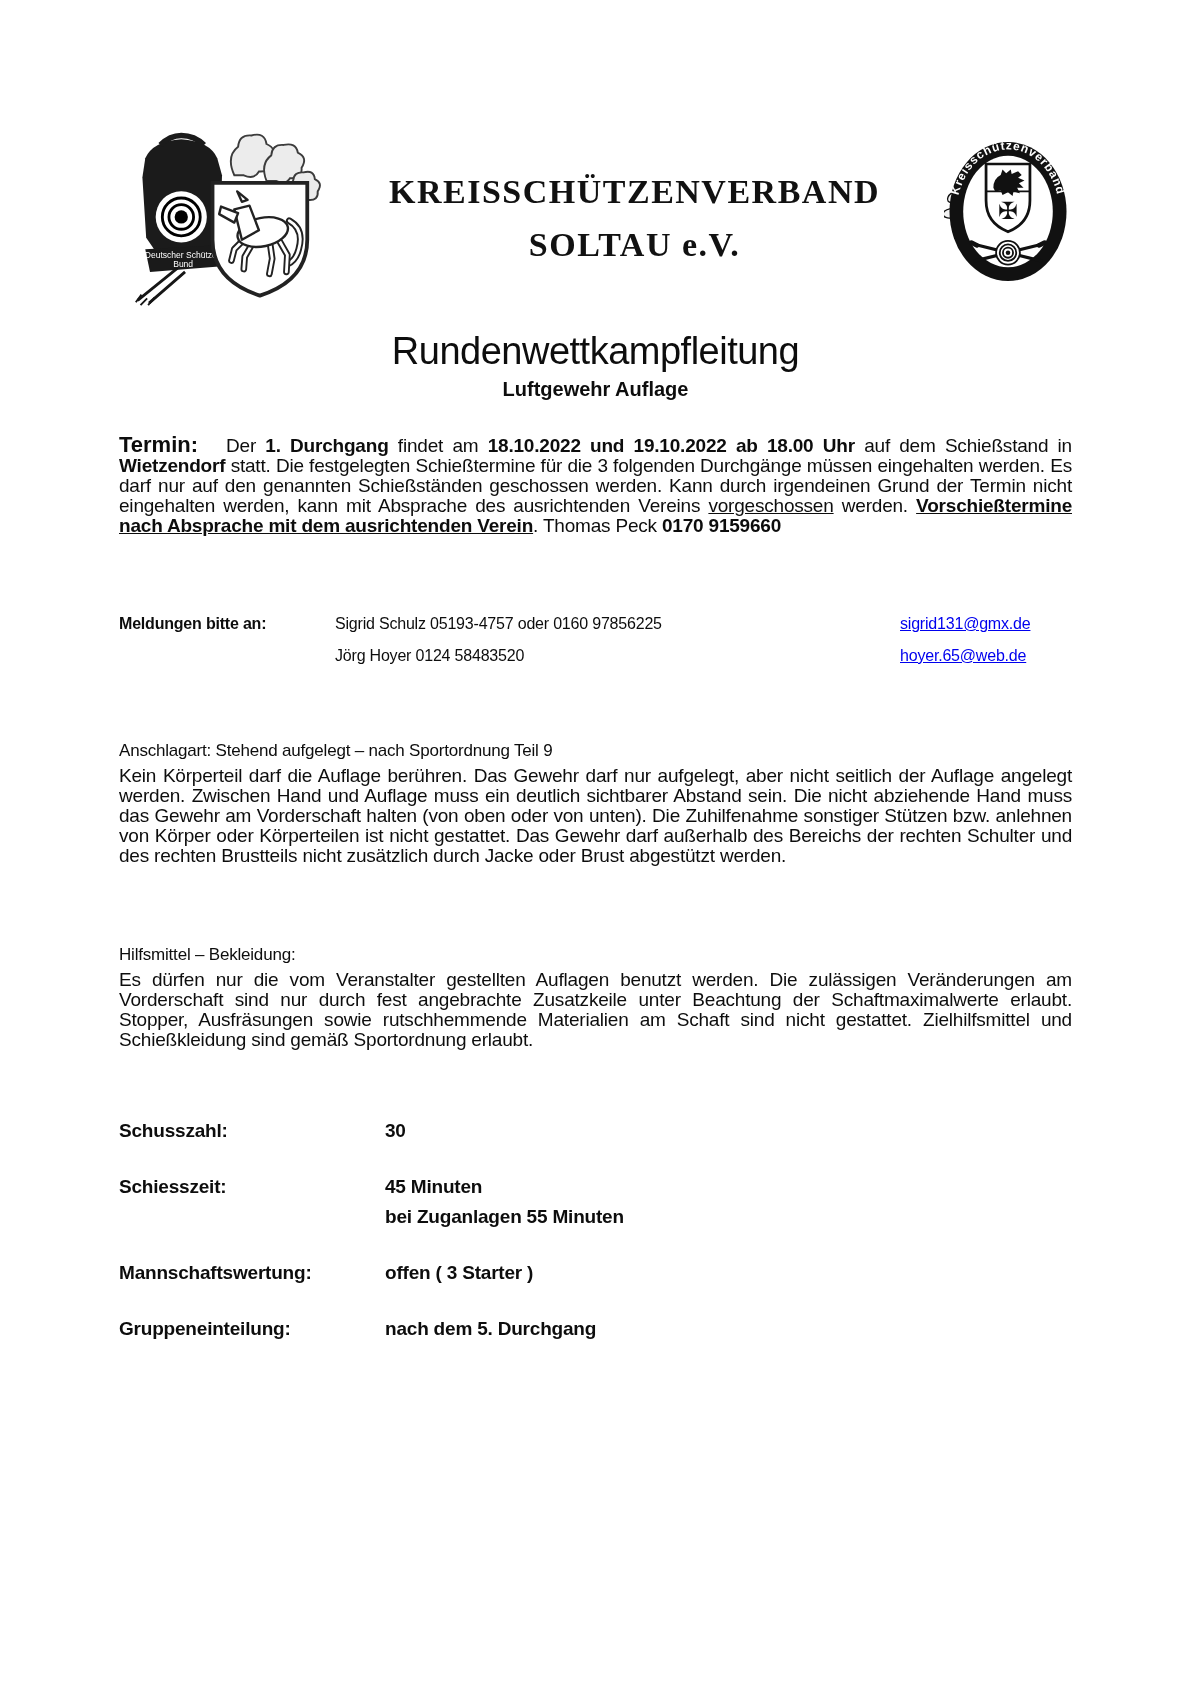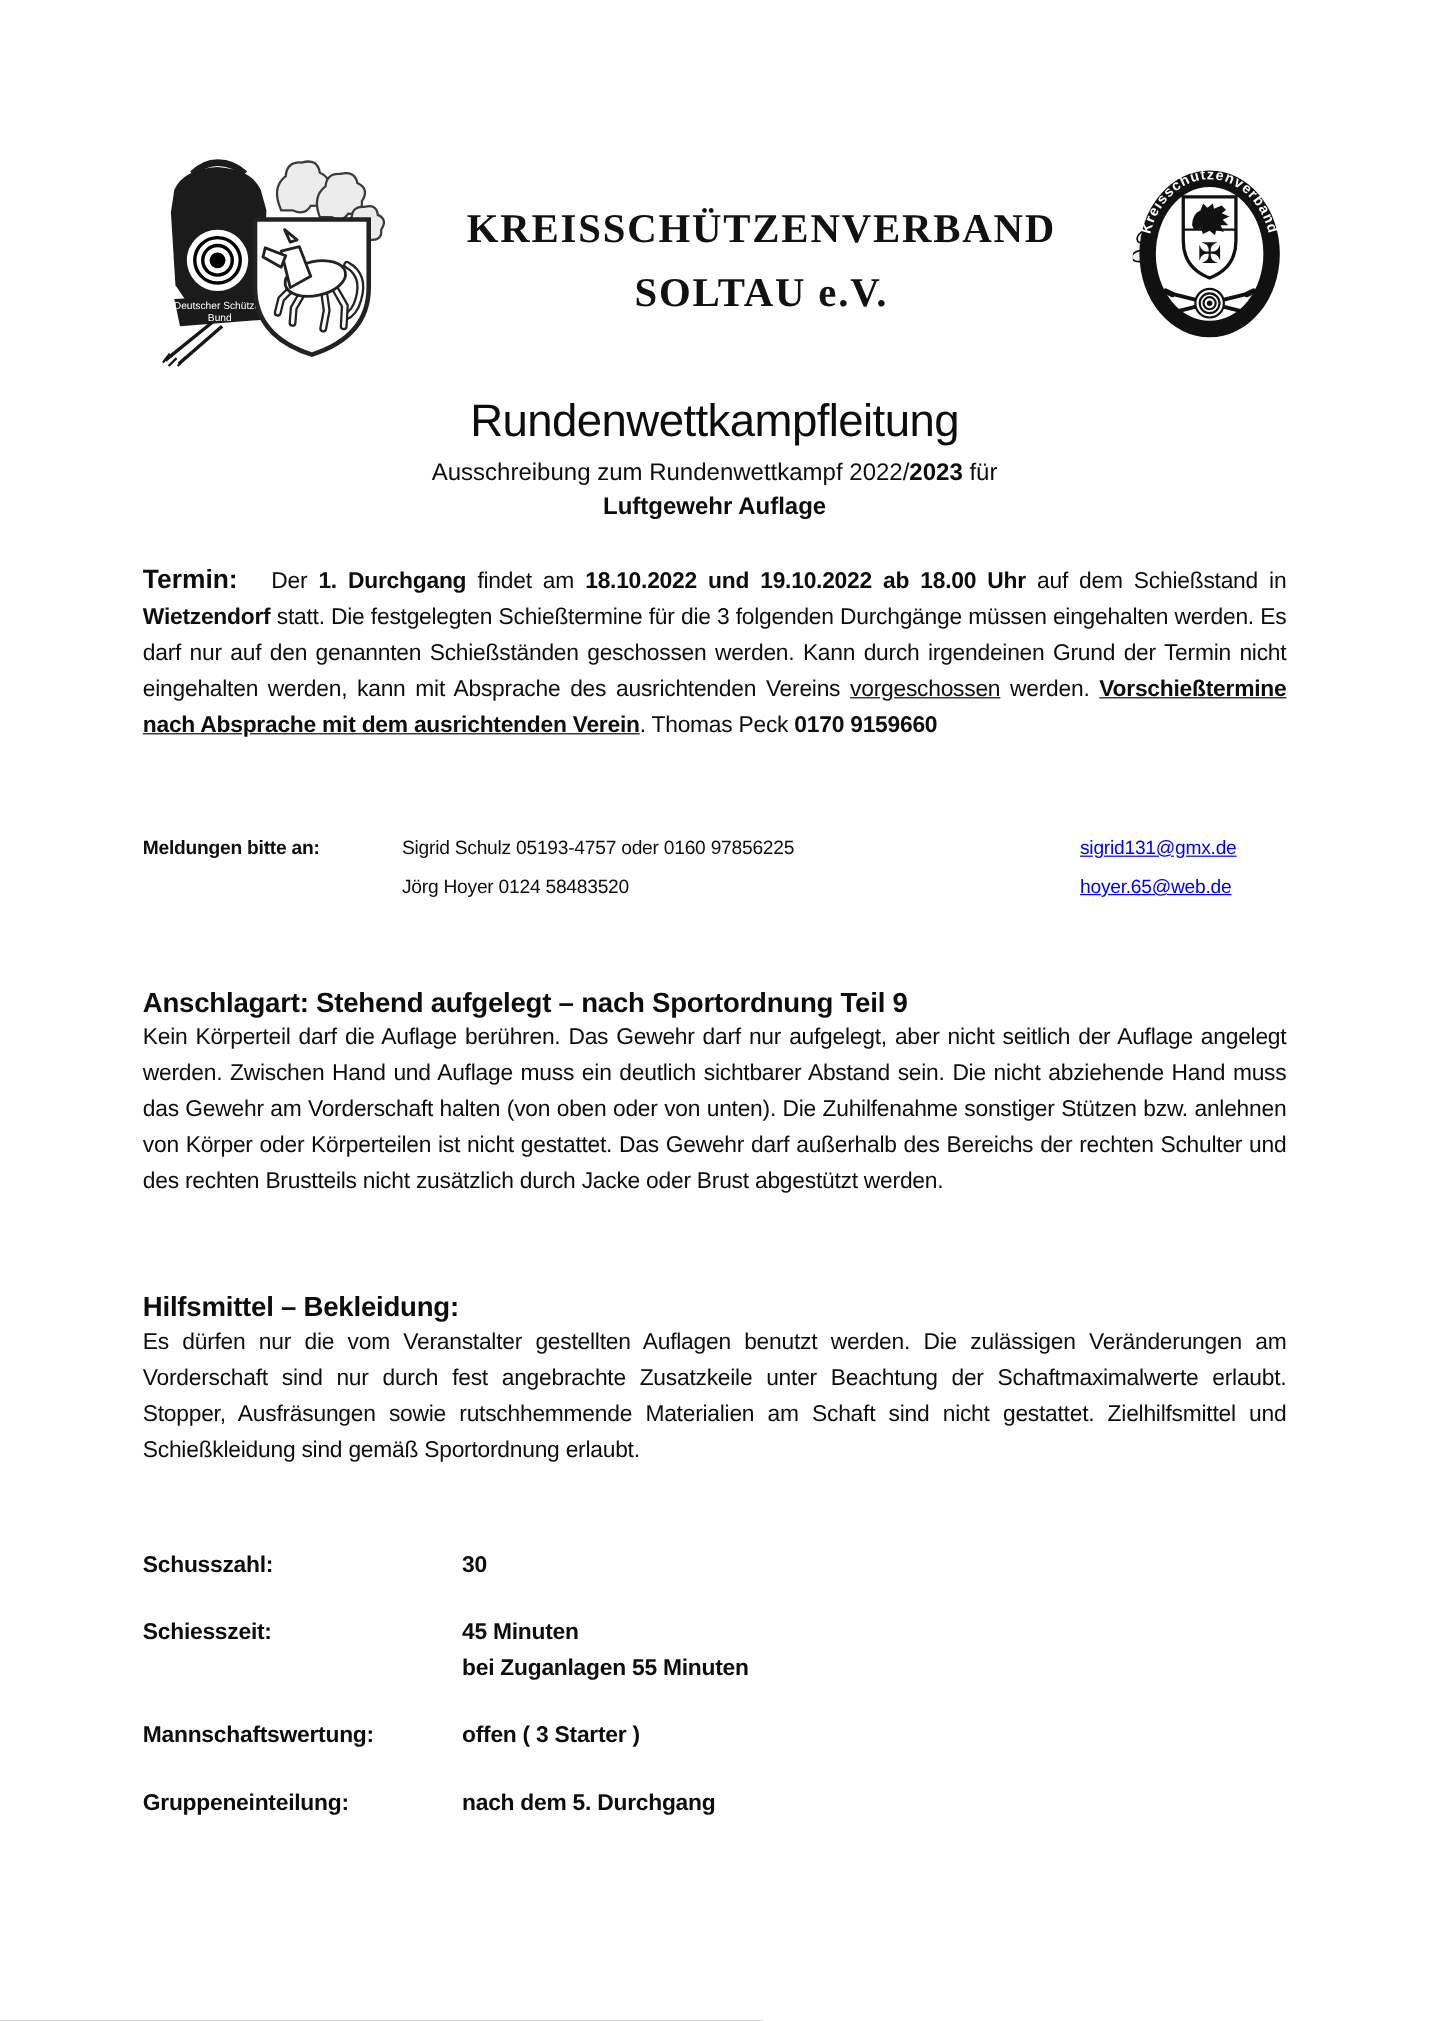--- a/index.html
+++ b/index.html
@@ -15,33 +15,33 @@
   .org-title{flex:1;text-align:center;padding-top:40px;
     font-family:"Liberation Serif","DejaVu Serif",serif;
     font-weight:700;font-size:34px;line-height:1.55;letter-spacing:1.5px;color:#111;}
   .logo-right{width:128px;height:160px;flex:0 0 auto;margin-top:6px;}
   
   .title-block{text-align:center;margin-top:24px;}
   .doc-title{font-size:38px;font-weight:400;letter-spacing:-0.5px;}
   .doc-subtitle{font-size:20px;margin-top:10px;}
   .doc-discipline{font-size:20px;font-weight:700;margin-top:5px;}
   
-  .para{font-size:19px;line-height:30px;text-align:justify;margin:0;letter-spacing:-0.2px;}
+  .para{font-size:19px;line-height:20px;text-align:justify;margin:0;letter-spacing:-0.2px;}
   .termin{margin-top:34px;}
   .termin-label{font-weight:700;font-size:22px;letter-spacing:0;}
   .termin-gap{display:inline-block;width:28px;}
   
   .meld{display:grid;grid-template-columns:212px 1fr 172px;column-gap:4px;
     margin-top:72px;font-size:16px;line-height:32px;letter-spacing:-0.2px;}
   .meld-label{font-weight:700;}
   .meld-email{color:var(--link,#0000ee);text-decoration:underline;cursor:pointer;}
   
   .section-anschlagart{margin-top:64px;}
   .section-hilfsmittel{margin-top:74px;}
-  .section-heading{font-weight:700;font-size:23px;line-height:30px;margin:0 0 0 0;letter-spacing:-0.2px;}
+  .section-heading{font-weight:400;font-size:17px;line-height:30px;margin:0 0 0 0;letter-spacing:-0.2px;}
   
   .specs{margin-top:66px;font-size:19px;line-height:30px;font-weight:700;letter-spacing:-0.2px;}
   .spec-row{display:flex;margin-bottom:26px;}
   .spec-row:last-child{margin-bottom:0;}
   .spec-label{width:266px;flex:0 0 auto;}
   .spec-value div{white-space:nowrap;}
   .b{font-weight:700;} .u{text-decoration:underline;}
 </style>
 </head>
 <body>
@@ -137,21 +137,20 @@
         <circle cx="70" cy="127" r="13" fill="#ffffff" stroke="#111111" stroke-width="2"></circle>
         <circle cx="70" cy="127" r="9" fill="none" stroke="#111111" stroke-width="2"></circle>
         <circle cx="70" cy="127" r="5.5" fill="none" stroke="#111111" stroke-width="2"></circle>
         <circle cx="70" cy="127" r="2.5" fill="#111111"></circle>
       </g>
     </svg>
   </header>
 
   <section class="title-block">
     <div class="doc-title">Rundenwettkampfleitung</div>
-    <div class="doc-subtitle"><span>Ausschreibung zum Rundenwettkampf 2022/</span><span class="b">2023</span><span> für</span></div>
     <div class="doc-discipline">Luftgewehr Auflage</div>
   </section>
 
   <p class="para termin"><span class="termin-label">Termin:</span><span class="termin-gap"></span><span><span>Der </span><span class="b">1. Durchgang</span><span> findet am </span><span class="b">18.10.2022 und 19.10.2022 ab 18.00 Uhr</span><span> auf dem Schießstand in </span><span class="b">Wietzendorf</span><span> statt. Die festgelegten Schießtermine für die 3 folgenden Durchgänge müssen eingehalten werden. Es darf nur auf den genannten Schießständen geschossen werden. Kann durch irgendeinen Grund der Termin nicht eingehalten werden, kann mit Absprache des ausrichtenden Vereins </span><span class="u">vorgeschossen</span><span> werden. </span><span class="b u">Vorschießtermine nach Absprache mit dem ausrichtenden Verein</span><span>. Thomas Peck </span><span class="b">0170 9159660</span></span></p>
 
   <section class="meld">
     <div class="meld-label">Meldungen bitte an:</div>
     <div class="meld-contact">Sigrid Schulz 05193-4757 oder 0160 97856225</div>
     <a class="meld-email">sigrid131@gmx.de</a>
     <div></div>

